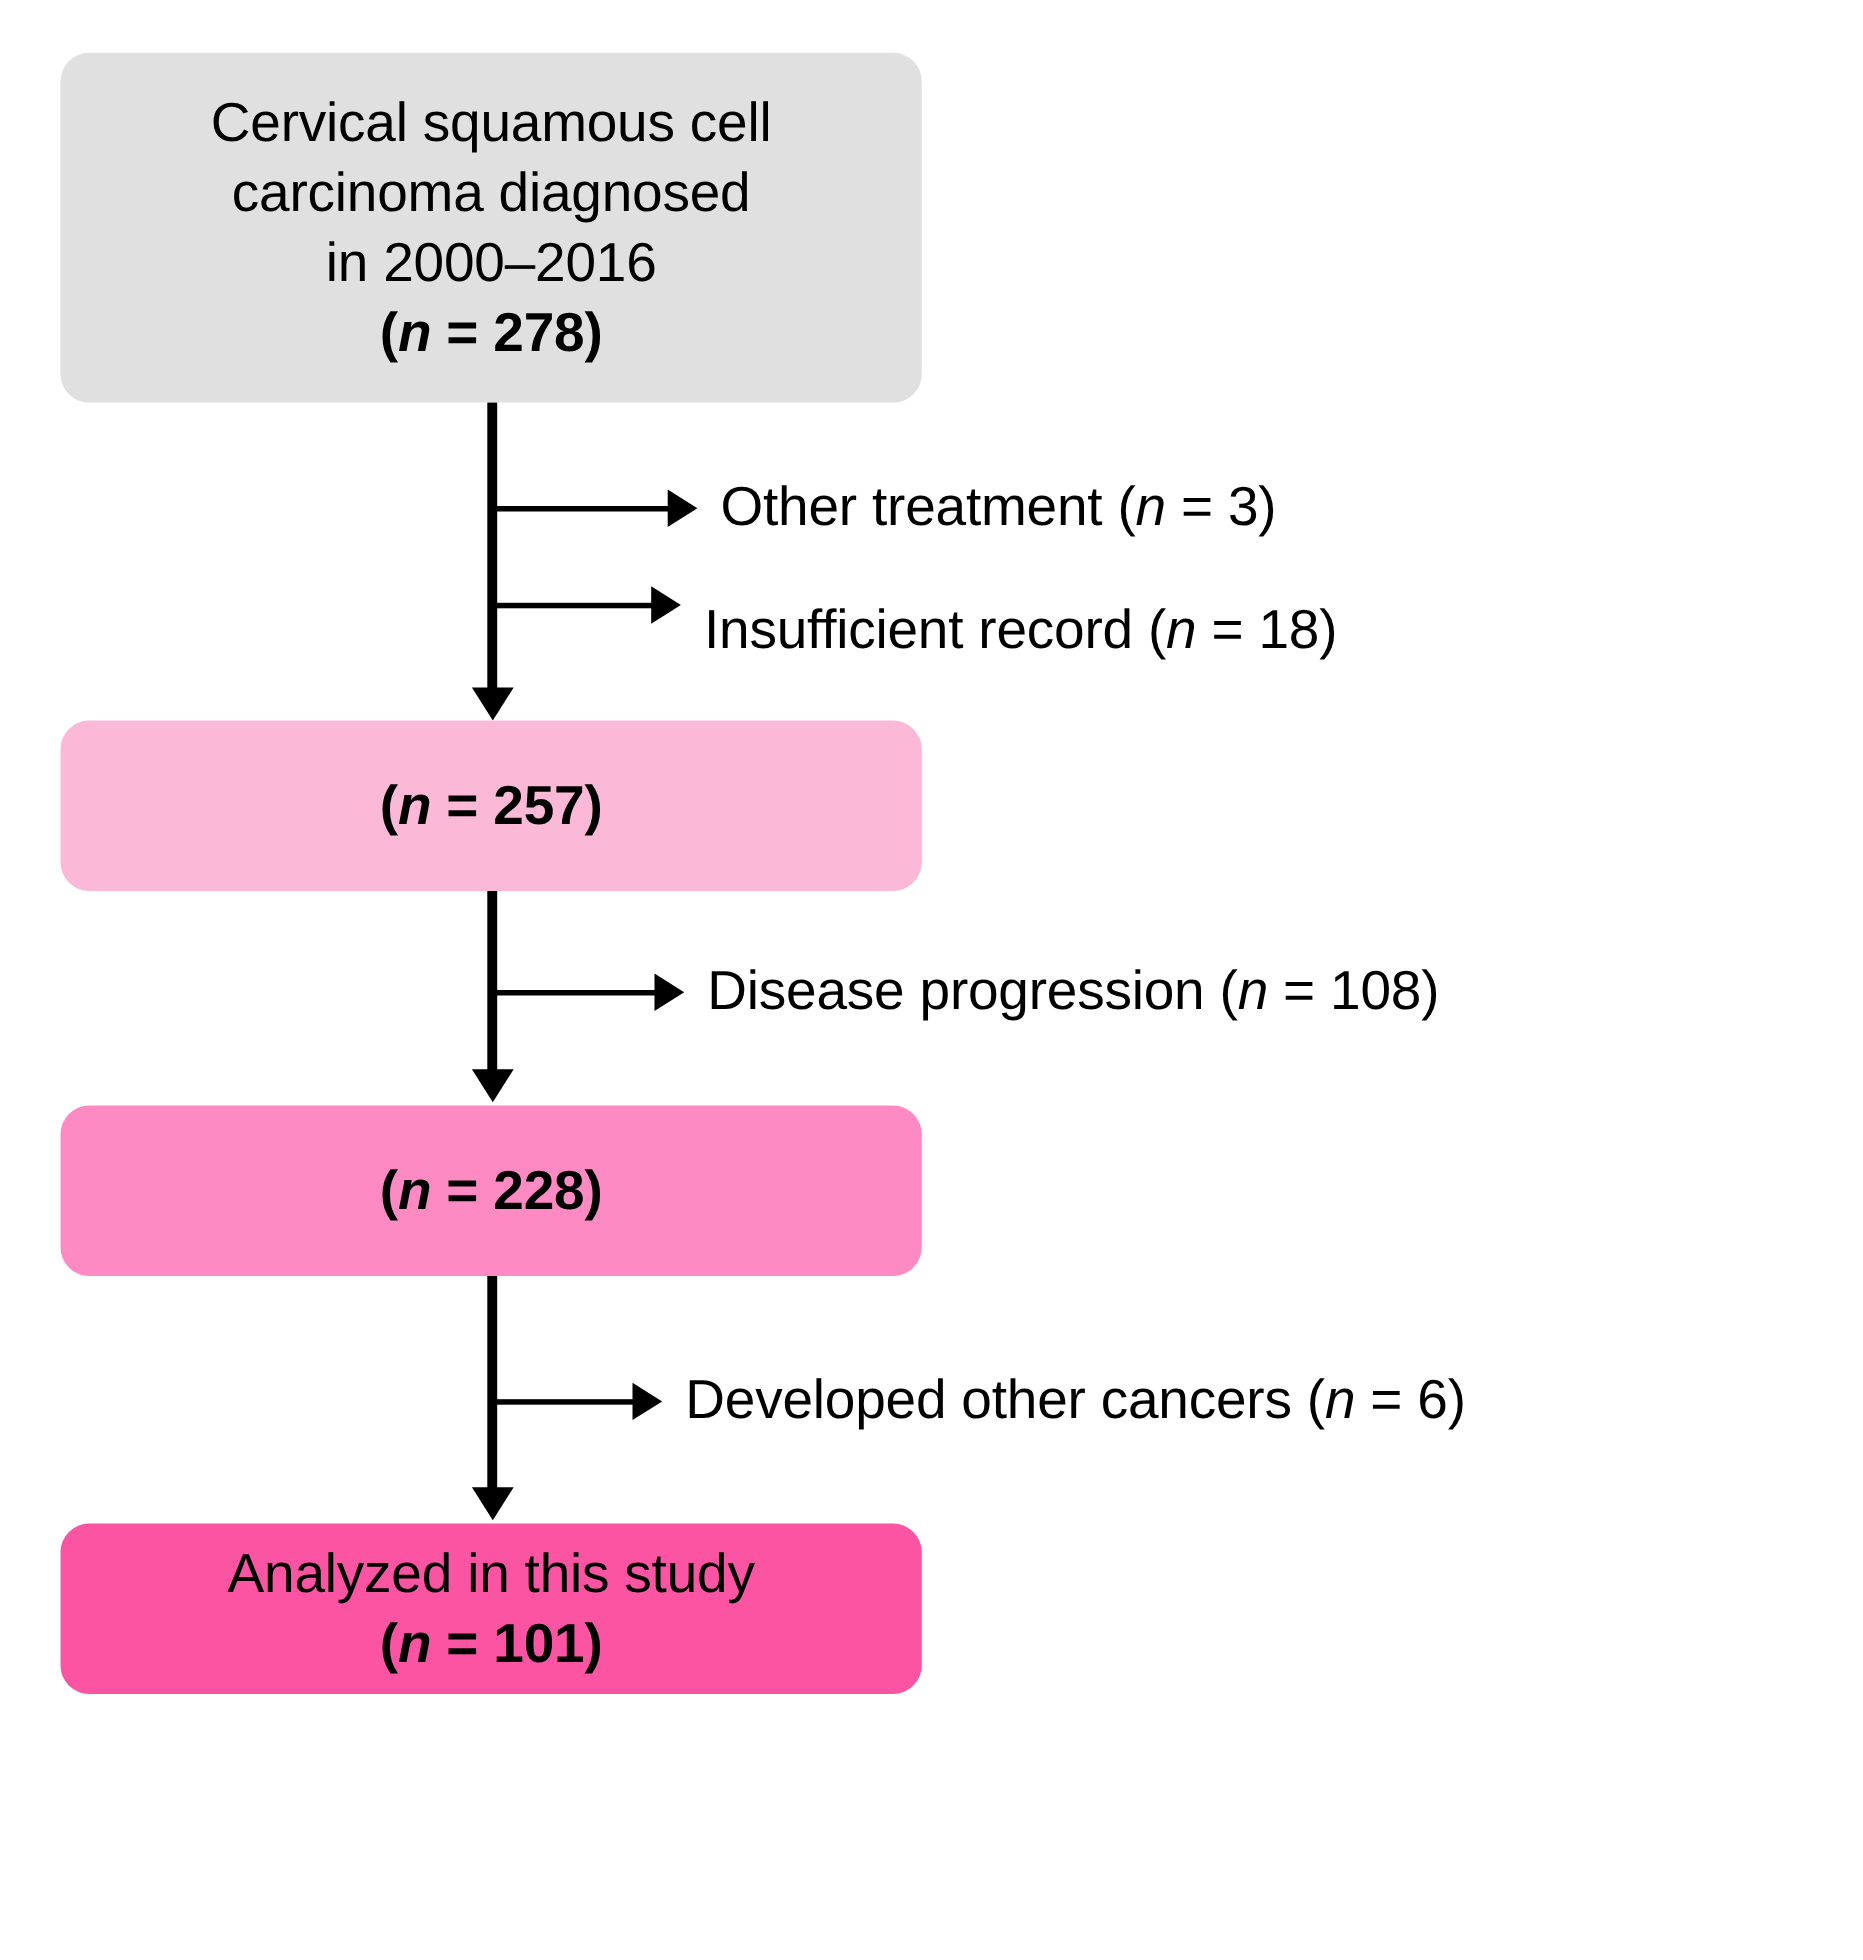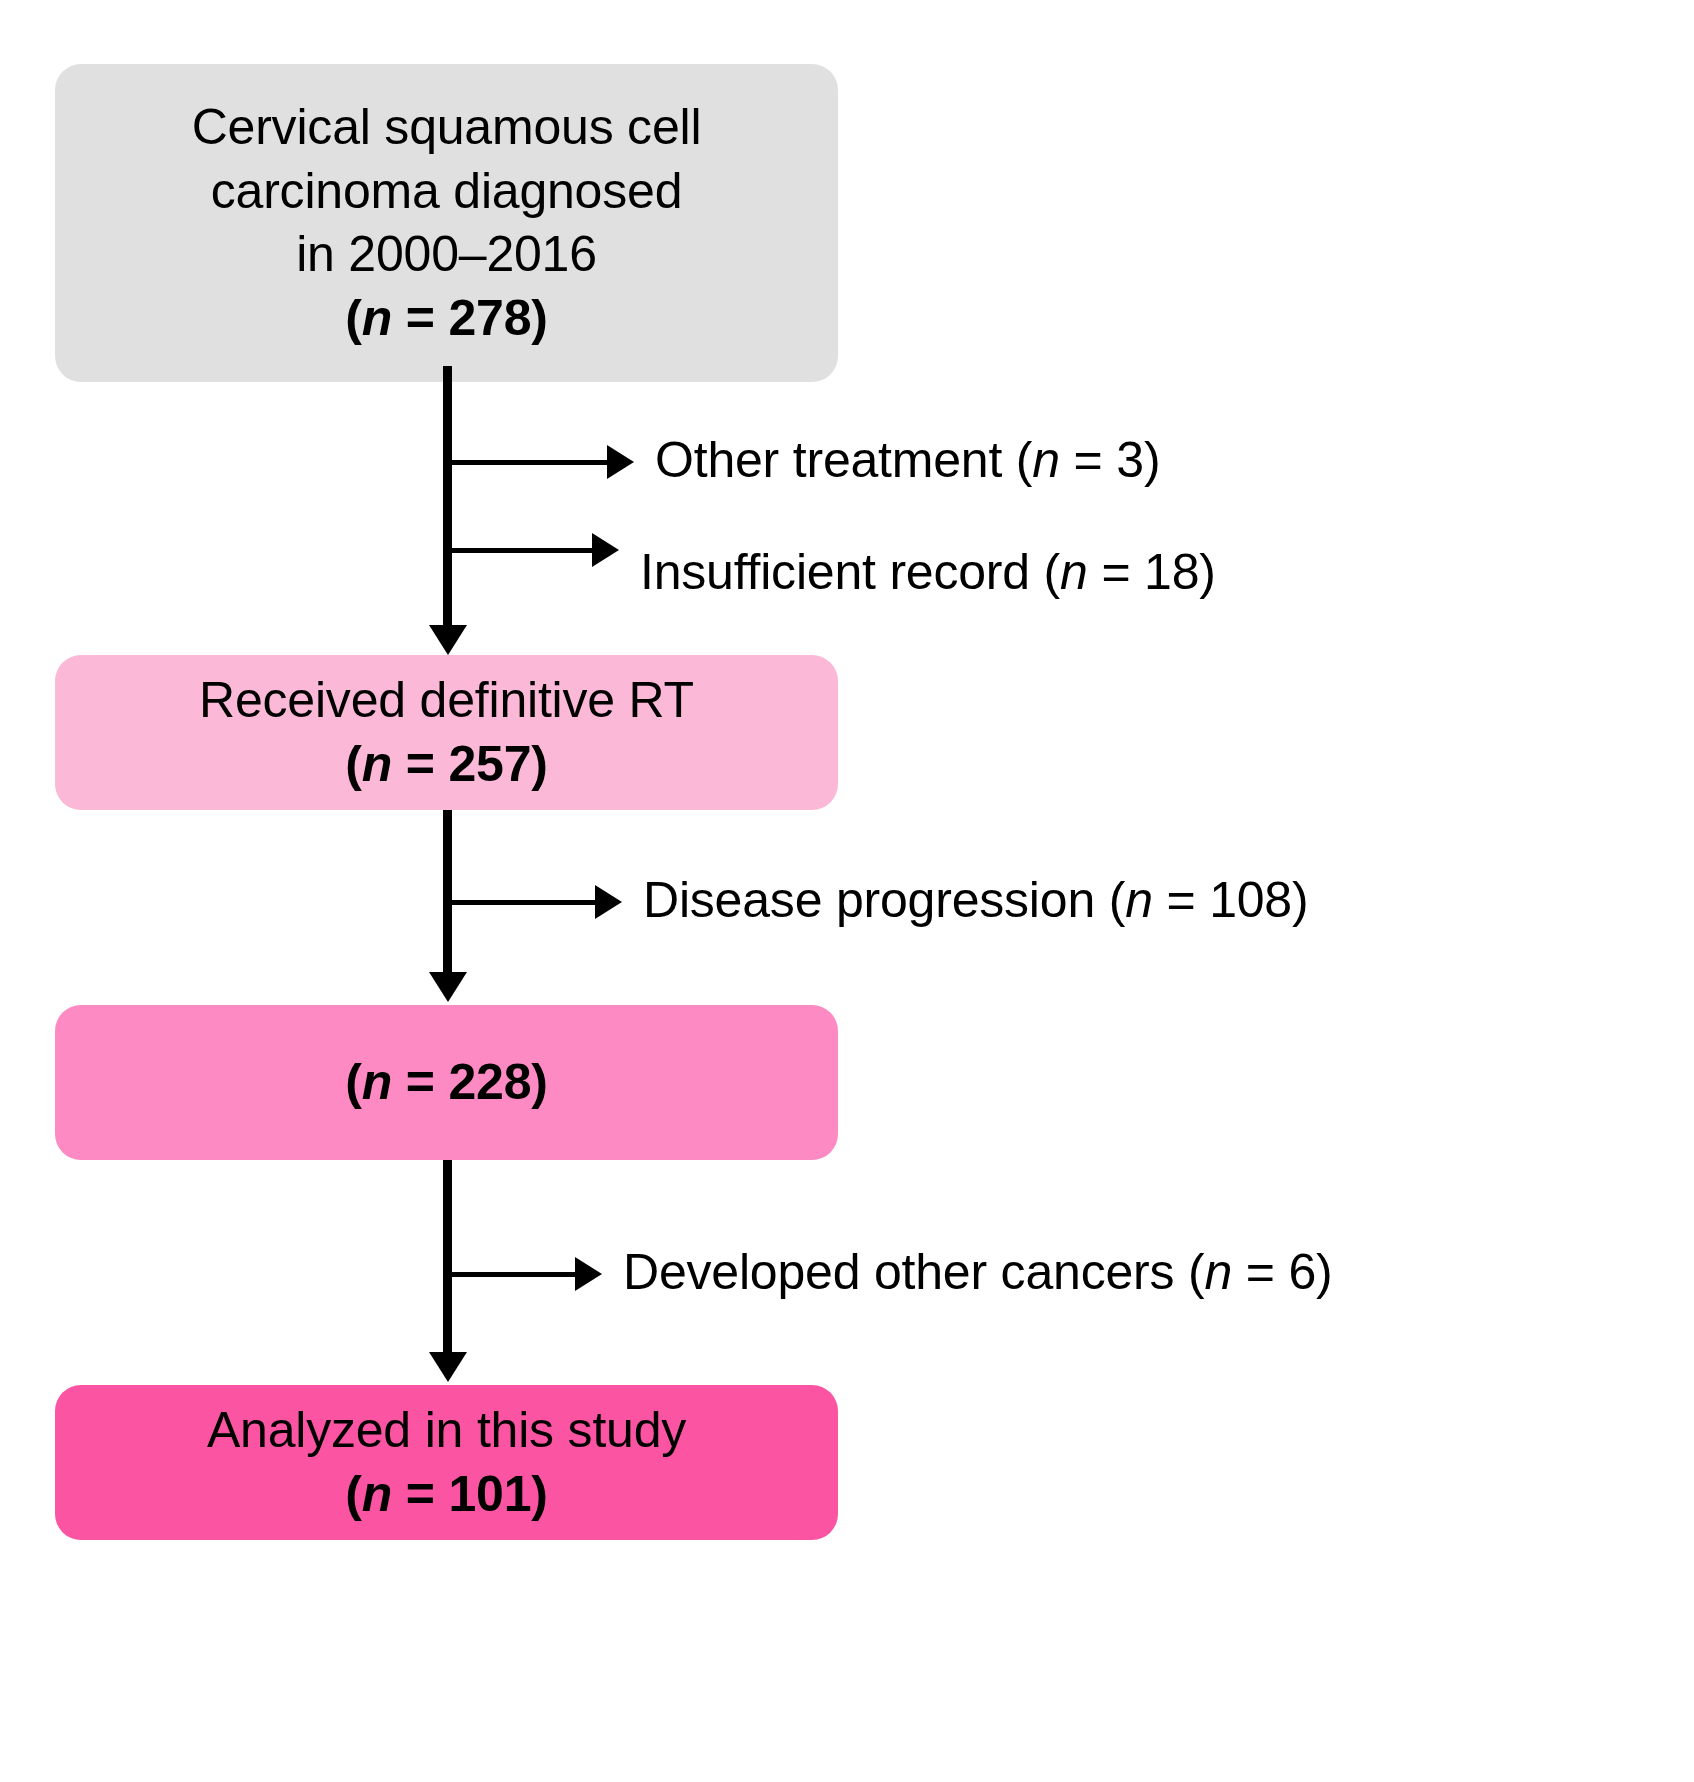--- a/index.html
+++ b/index.html
@@ -35,21 +35,21 @@
     text-align: center;
     font-size: 50px;
     line-height: 1.27;
     letter-spacing: -0.2px;
   }
   .node .ln { display: block; white-space: nowrap; }
   .node .count { font-weight: bold; }
   .node .count i,
   .branch i { font-style: italic; }
 
-  #node-source   { top: 64px;   height: 318px; background: #e0e0e0; }
+  #node-source   { top: 48px;   height: 318px; background: #e0e0e0; }
   #node-rt       { top: 655px;  height: 155px; background: #fbb9d7; }
   #node-ned      { top: 1005px; height: 155px; background: #fd8ac2; }
   #node-analyzed { top: 1385px; height: 155px; background: #fb54a3; }
 
   
   .vline {
     position: absolute;
     left: 443px;
     width: 9px;
     background: #000000;
@@ -132,21 +132,20 @@
 
   <div class="bline" id="bl1"></div>
   <div class="bhead" id="bh1"></div>
   <div class="branch" id="bt1"><span>Other treatment (</span><i>n</i><span> = 3)</span></div>
 
   <div class="bline" id="bl2"></div>
   <div class="bhead" id="bh2"></div>
   <div class="branch" id="bt2"><span>Insufficient record (</span><i>n</i><span> = 18)</span></div>
 
   <div class="node" id="node-rt" style="background: rgb(251, 185, 215);">
-    <span class="ln">Received definitive RT</span>
     <span class="ln count"><span>(</span><i>n</i><span> = 257)</span></span>
   </div>
 
   <div class="vline" id="v2"></div>
   <div class="vhead" id="vh2"></div>
 
   <div class="bline" id="bl3"></div>
   <div class="bhead" id="bh3"></div>
   <div class="branch" id="bt3"><span>Disease progression (</span><i>n</i><span> = 108)</span></div>
 

